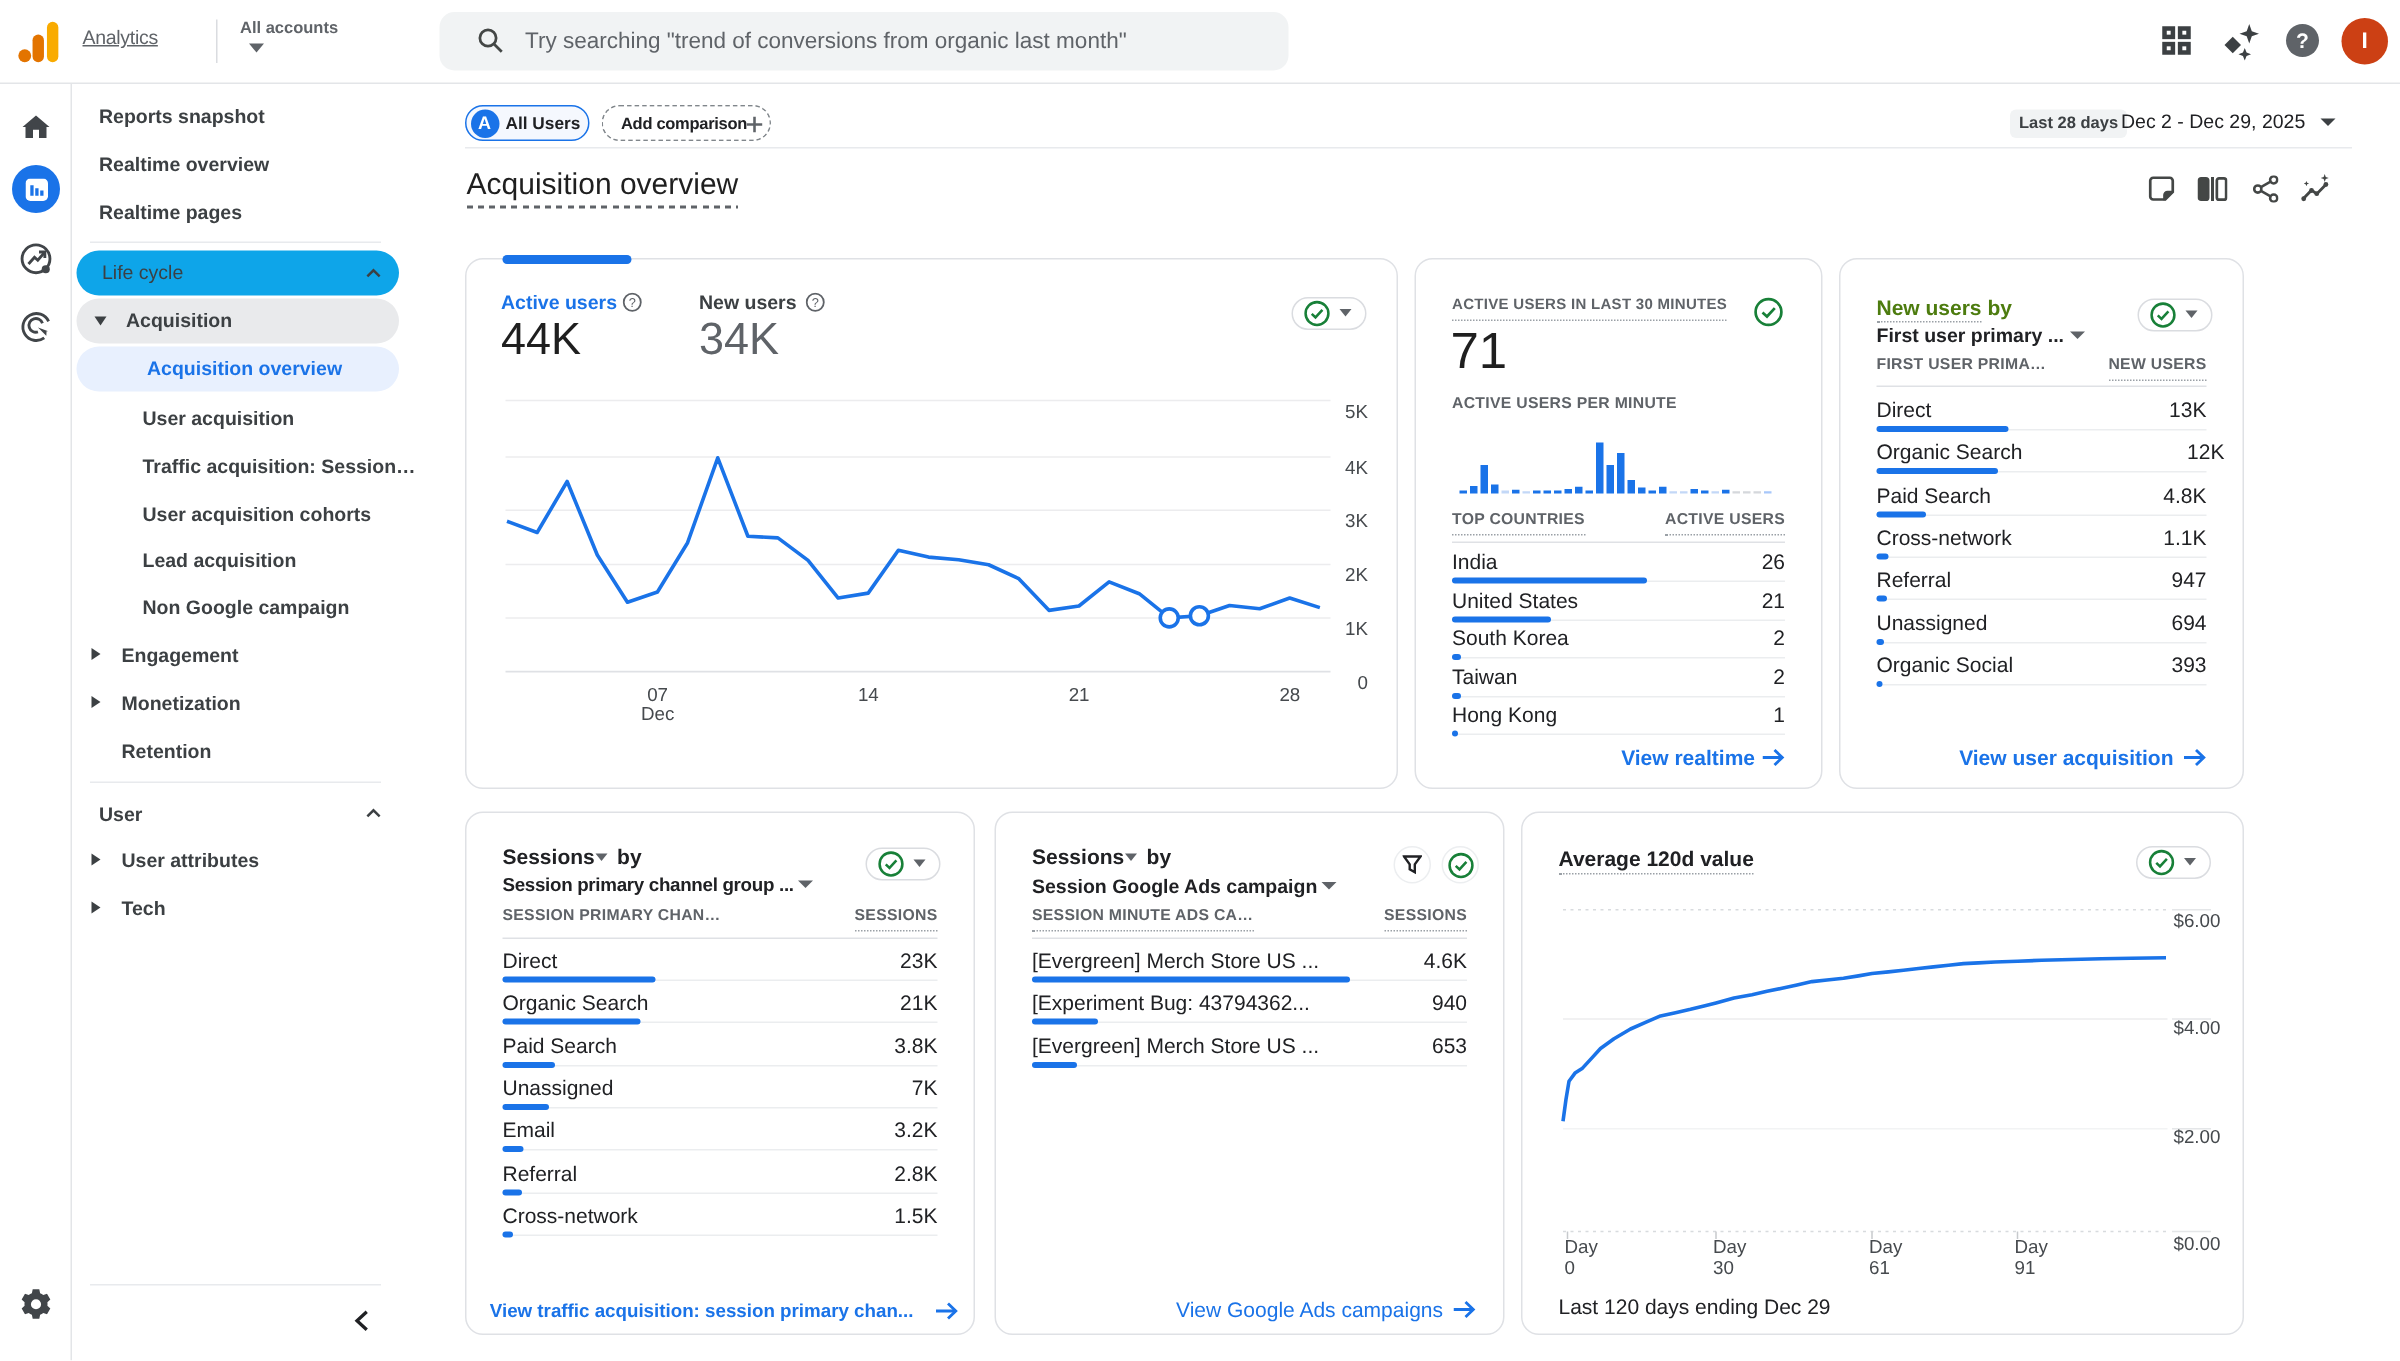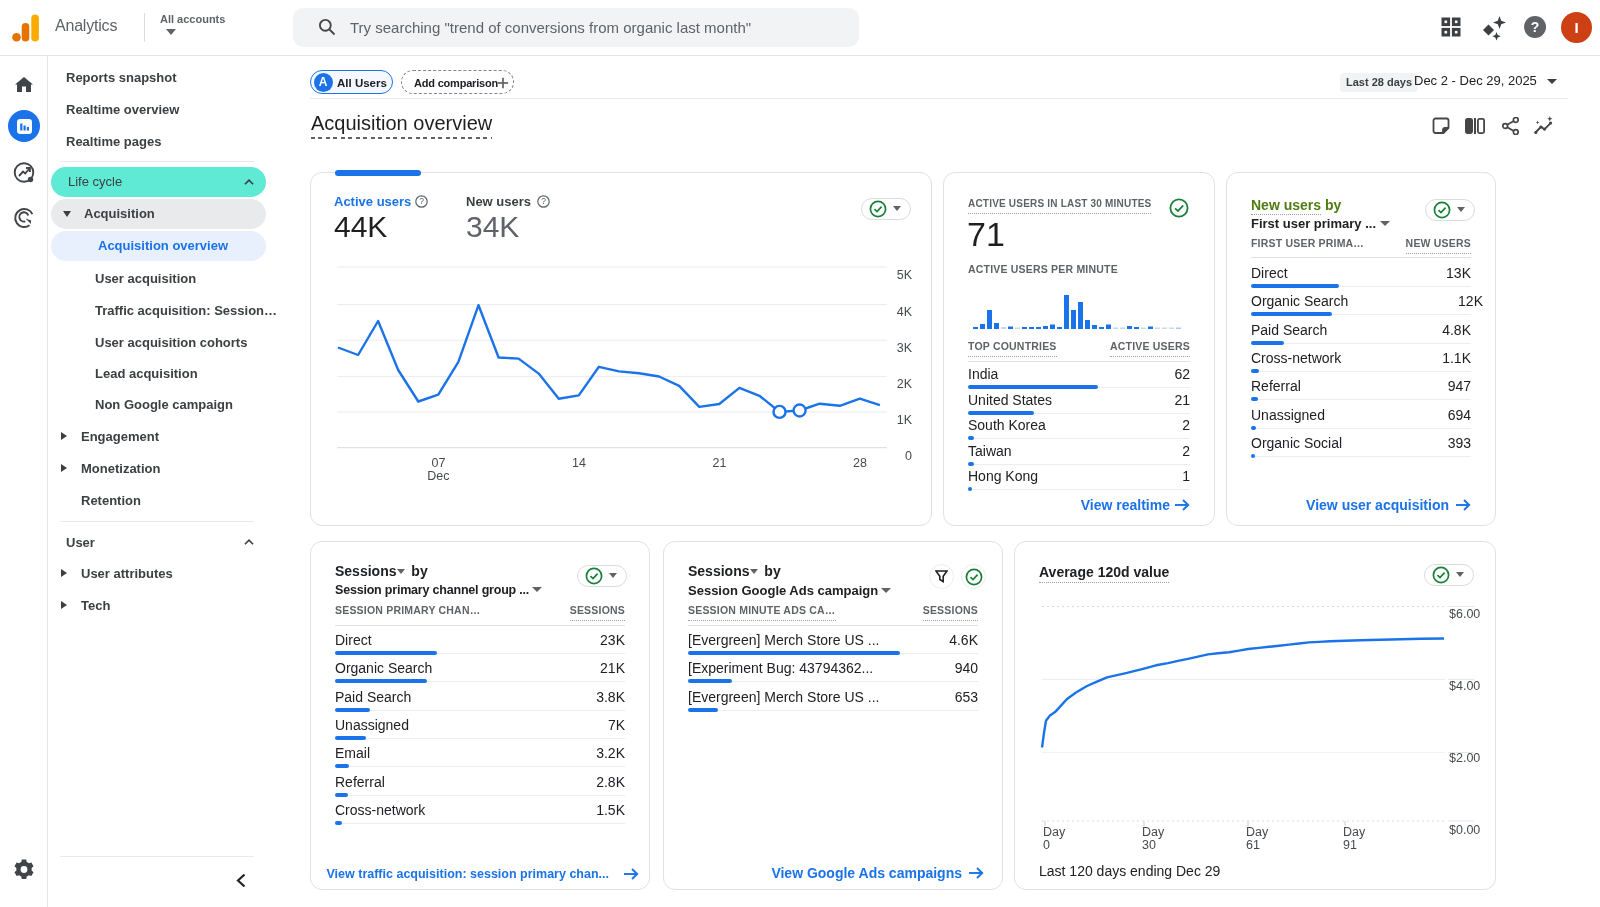--- a/index.html
+++ b/index.html
@@ -3,21 +3,21 @@
 <meta charset="utf-8">
 <style>
 * { margin:0; padding:0; box-sizing:border-box; }
 html,body { width:1600px; height:907px; overflow:hidden; background:#fff;
   font-family:"Liberation Sans",sans-serif; color:#3c4043; }
 #page { position:relative; width:1600px; height:907px; }
 
 #topbar { position:absolute; left:0; top:0; width:1600px; height:56px; background:#fff;
   border-bottom:1px solid #e3e5e8; z-index:5; }
 #ga-logo { position:absolute; left:12px; top:14px; width:28px; height:28px; }
-#brand { position:absolute; left:55px; top:17px; font-size:16px; color:#5f6368; letter-spacing:-.2px; }
+#brand { position:absolute; left:55px; top:17px; font-size:13px; color:#5f6368; letter-spacing:-.2px;text-decoration:underline; }
 #brand-div { position:absolute; left:144px; top:13px; width:1px; height:29px; background:#dadce0; }
 #allacc { position:absolute; left:160px; top:13px; font-size:11px; font-weight:bold; color:#5f6368; }
 #allacc-caret { position:absolute; left:166px; top:29px; width:0; height:0;
   border-left:5px solid transparent; border-right:5px solid transparent; border-top:6px solid #5f6368; }
 #search { position:absolute; left:293px; top:8px; width:566px; height:39px; background:#f1f3f4;
   border-radius:10px; }
 #search svg { position:absolute; left:24px; top:9px; }
 #search .ph { position:absolute; left:57px; top:11px; font-size:15px; color:#5f6368; }
 .hdr-ic { position:absolute; top:17px; }
 #avatar { position:absolute; left:1561px; top:12px; width:31px; height:31px; border-radius:50%;
@@ -110,21 +110,21 @@
   <svg class="rail-ic" style="top:803px" width="48" height="21" viewBox="0 0 48 21">
     <path fill="#414549" d="M21.8 0.5 h4.4 l0.55 2.6 a8 8 0 0 1 2.1 1.2 l2.5-0.8 l2.2 3.8 l-1.95 1.8 a8 8 0 0 1 0 2.4 l1.95 1.8 l-2.2 3.8 l-2.5-0.8 a8 8 0 0 1-2.1 1.2 l-0.55 2.6 h-4.4 l-0.55-2.6 a8 8 0 0 1-2.1-1.2 l-2.5 0.8 l-2.2-3.8 l1.95-1.8 a8 8 0 0 1 0-2.4 l-1.95-1.8 l2.2-3.8 l2.5 0.8 a8 8 0 0 1 2.1-1.2 Z M24 7.1 a3.4 3.4 0 1 0 0 6.8 a3.4 3.4 0 1 0 0-6.8 Z"></path>
   </svg>
 </div>
 
 <div id="nav">
   <div class="nav-top" style="top:14px">Reports snapshot</div>
   <div class="nav-top" style="top:46px">Realtime overview</div>
   <div class="nav-top" style="top:78px">Realtime pages</div>
   <div class="nav-div" style="top:105px"></div>
-  <div class="pill" style="top:111px;background:#5eead4">
+  <div class="pill" style="top:111px;background:#0ea5e9">
     <div class="pill-lbl">Life cycle</div>
     <svg class="chev-up" style="left:193px;top:10px" width="11" height="7" viewBox="0 0 11 7" fill="none" stroke="#3c4043" stroke-width="1.8">
           <path d="M1 6 L5.5 1.5 L10 6"></path>
         </svg>
   </div>
   <div class="pill" style="top:143px;background:#e9eaec">
     <div class="tri-d" style="left:12px;top:12px"></div>
     <div class="pill-lbl" style="left:33px;font-weight:bold">Acquisition</div>
   </div>
   <div class="pill" style="top:175px;background:#e8f0fe">
@@ -284,21 +284,21 @@
         <rect x="180.0" y="33.5" width="5" height="2.5" fill="#1a73e8"></rect>
         <rect x="187.0" y="34.5" width="5" height="1.5" fill="#d5d8dc"></rect>
         <rect x="194.0" y="34.5" width="5" height="1.5" fill="#d5d8dc"></rect>
         <rect x="201.0" y="34.5" width="5" height="1.5" fill="#d5d8dc"></rect>
         <rect x="208.0" y="34.5" width="5" height="1.5" fill="#a8c7fa"></rect>
       </svg>
     <div style="position:absolute;left:24px;top:167px;font-size:10.5px;letter-spacing:.2px;font-weight:bold;color:#5f6368;border-bottom:1px dotted #9aa0a6;padding-bottom:4px;">TOP COUNTRIES</div>
     <div style="position:absolute;right:24px;top:167px;font-size:10.5px;letter-spacing:.2px;font-weight:bold;color:#5f6368;border-bottom:1px dotted #9aa0a6;padding-bottom:4px;">ACTIVE USERS</div>
     <div style="position:absolute;left:24px;right:24px;top:188px;border-top:1px solid #dfe1e5;"></div>
     <div class="row-name" style="left:24px;top:193px;">India</div>
-      <div class="row-val" style="right:24px;top:193px;">62</div>
+      <div class="row-val" style="right:24px;top:193px;">26</div>
       <div class="row-line" style="left:24px;right:24px;top:214px;"></div>
       <div class="row-bar" style="left:24px;top:212px;width:130px;"></div>
       <div class="row-name" style="left:24px;top:218.6px;">United States</div>
       <div class="row-val" style="right:24px;top:218.6px;">21</div>
       <div class="row-line" style="left:24px;right:24px;top:239.6px;"></div>
       <div class="row-bar" style="left:24px;top:237.6px;width:66px;"></div>
       <div class="row-name" style="left:24px;top:244.2px;">South Korea</div>
       <div class="row-val" style="right:24px;top:244.2px;">2</div>
       <div class="row-line" style="left:24px;right:24px;top:265.2px;"></div>
       <div class="row-bar" style="left:24px;top:263.2px;width:6px;"></div>
@@ -431,21 +431,21 @@
       <div class="row-line" style="left:24px;right:24px;top:111px;"></div>
       <div class="row-bar" style="left:24px;top:109px;width:212px;"></div>
       <div class="row-name" style="left:24px;top:118.3px;">[Experiment Bug: 43794362...</div>
       <div class="row-val" style="right:24px;top:118.3px;">940</div>
       <div class="row-line" style="left:24px;right:24px;top:139.3px;"></div>
       <div class="row-bar" style="left:24px;top:137.3px;width:44px;"></div>
       <div class="row-name" style="left:24px;top:146.6px;">[Evergreen] Merch Store US ...</div>
       <div class="row-val" style="right:24px;top:146.6px;">653</div>
       <div class="row-line" style="left:24px;right:24px;top:167.6px;"></div>
       <div class="row-bar" style="left:24px;top:165.6px;width:30px;"></div>
-    <div style="position:absolute;right:40px;top:323px;font-size:14px;font-weight:bold;color:#1a73e8;">View Google Ads campaigns</div>
+    <div style="position:absolute;right:40px;top:323px;font-size:14px;font-weight:normal;color:#1a73e8;">View Google Ads campaigns</div>
     <svg style="position:absolute;right:18px;top:324px" width="15" height="14" viewBox="0 0 15 14" fill="none" stroke="#1a73e8" stroke-width="1.9">
         <line x1="0" y1="7" x2="13" y2="7"></line>
         <path d="M8 2 L13.2 7 L8 12"></path>
       </svg>
   </div>
 
   <div class="card" style="left:1014px;top:541px;width:482px;height:349px;">
     <svg style="position:absolute;left:0;top:0" width="482" height="349" viewBox="0 0 482 349">
       <line x1="27" y1="64.5" x2="430" y2="64.5" stroke="#d8dbde" stroke-width="1" stroke-dasharray="2,3"></line>
       <line x1="27" y1="137.4" x2="430" y2="137.4" stroke="#ececee" stroke-width="1"></line>

